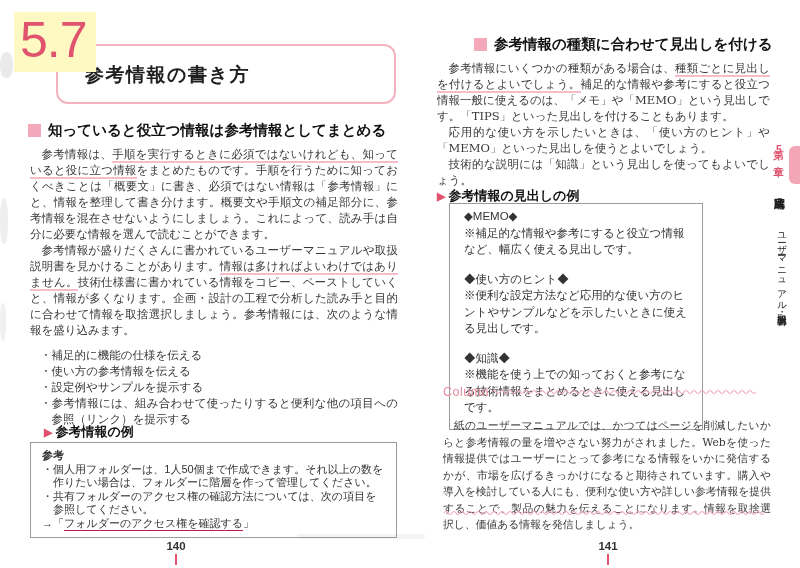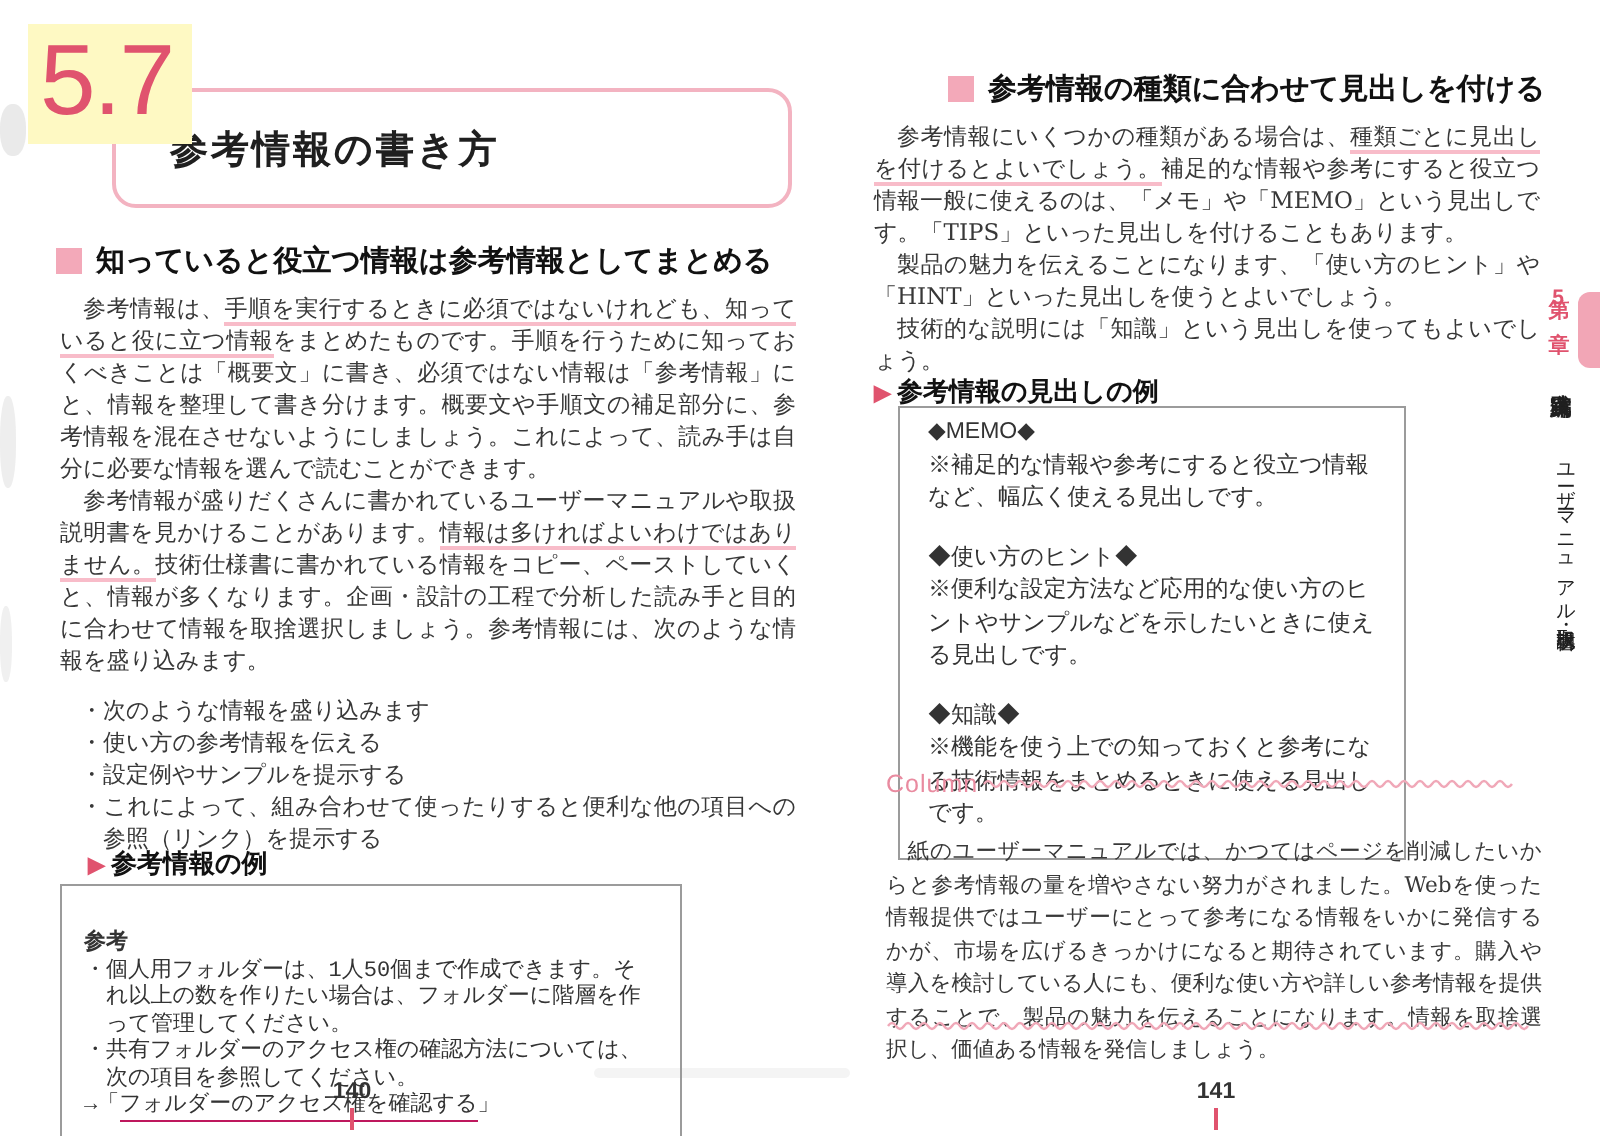--- a/index.html
+++ b/index.html
@@ -33,23 +33,23 @@
   ul.bullets li{padding-left:1em;text-indent:-1em;}
 
   
   .example-label{position:absolute;font-family:"Liberation Sans",sans-serif;font-weight:bold;
                  font-size:13px;color:#111;}
   .example-label .tri{color:#e0536e;font-size:11px;margin-right:3px;}
   #left-ex{left:44px;top:423px;}
   #right-ex{left:437px;top:187px;}
 
   
-  .ref-box{position:absolute;left:30px;top:442px;width:311px;box-sizing:border-box;
-           border:1px solid #9b9b9b;padding:23px 11px 7px;
-           font-family:Liberation Mono, monospace;font-size:11px;line-height:13.5px;color:#333;}
+  .ref-box{position:absolute;left:30px;top:442px;width:367px;box-sizing:border-box;
+           border:1px solid #9b9b9b;padding:6px 11px 7px;
+           font-family:Liberation Sans, sans-serif;font-size:11px;line-height:13.5px;color:#333;}
   .ref-title{font-weight:bold;}
   .ref-item{padding-left:1em;text-indent:-1em;}
   .ref-link .u{border-bottom:1px solid #be185d;padding-bottom:1px;text-align:center;}
 
   .head-box{position:absolute;left:449px;top:203px;width:254px;box-sizing:border-box;
             border:1px solid #9b9b9b;padding:4px 14px 13px;
             font-family:Liberation Sans, sans-serif;font-size:11.5px;line-height:16.5px;color:#333;}
   .entry + .entry{margin-top:13px;}
 
   
@@ -104,24 +104,24 @@
 
   <div class="sec-heading" id="lh1">
     <span class="sq"></span>
     <span>知っていると役立つ情報は参考情報としてまとめる</span>
   </div>
 
   <div class="flow" id="left-flow">
     <p class="jp"><span>参考情報は、</span><span class="hl">手順を実行するときに必須ではないけれども、知っていると役に立つ情報</span><span>をまとめたものです。手順を行うために知っておくべきことは「概要文」に書き、必須ではない情報は「参考情報」にと、情報を整理して書き分けます。概要文や手順文の補足部分に、参考情報を混在させないようにしましょう。これによって、読み手は自分に必要な情報を選んで読むことができます。</span></p>
     <p class="jp"><span>参考情報が盛りだくさんに書かれているユーザーマニュアルや取扱説明書を見かけることがあります。</span><span class="hl">情報は多ければよいわけではありません。</span><span>技術仕様書に書かれている情報をコピー、ペーストしていくと、情報が多くなります。企画・設計の工程で分析した読み手と目的に合わせて情報を取捨選択しましょう。参考情報には、次のような情報を盛り込みます。</span></p>
     <ul class="bullets">
-      <li>・次のような情報を盛り込みます</li>
+      <li>・補足的に機能の仕様を伝える</li>
       <li>・使い方の参考情報を伝える</li>
       <li>・設定例やサンプルを提示する</li>
-      <li>・これによって、組み合わせて使ったりすると便利な他の項目への参照（リンク）を提示する</li>
+      <li>・参考情報には、組み合わせて使ったりすると便利な他の項目への参照（リンク）を提示する</li>
     </ul>
   </div>
 
   <div class="example-label" id="left-ex">
     <span class="tri">▶</span><span>参考情報の例</span>
   </div>
 
   <div class="ref-box">
     <div class="ref-title">参考</div>
     <div class="ref-item">・個人用フォルダーは、1人50個まで作成できます。それ以上の数を作りたい場合は、フォルダーに階層を作って管理してください。</div>
@@ -134,21 +134,21 @@
     <div class="pn-line"></div>
   </div>
 
   <div class="sec-heading" id="rh1">
     <span class="sq"></span>
     <span>参考情報の種類に合わせて見出しを付ける</span>
   </div>
 
   <div class="flow" id="right-flow">
     <p class="jp"><span>参考情報にいくつかの種類がある場合は、</span><span class="hl">種類ごとに見出しを付けるとよいでしょう。</span><span>補足的な情報や参考にすると役立つ情報一般に使えるのは、「メモ」や「MEMO」という見出しです。「TIPS」といった見出しを付けることもあります。</span></p>
-    <p class="jp">製品の魅力を伝えることになります、「使い方のヒント」や「HINT」といった見出しを使うとよいでしょう。</p>
+    <p class="jp">応用的な使い方を示したいときは、「使い方のヒント」や「MEMO」といった見出しを使うとよいでしょう。</p>
     <p class="jp">技術的な説明には「知識」という見出しを使ってもよいでしょう。</p>
   </div>
 
   <div class="example-label" id="right-ex">
     <span class="tri">▶</span><span>参考情報の見出しの例</span>
   </div>
 
   <div class="head-box">
     <div class="entry">
       <div class="entry-head">◆MEMO◆</div>

